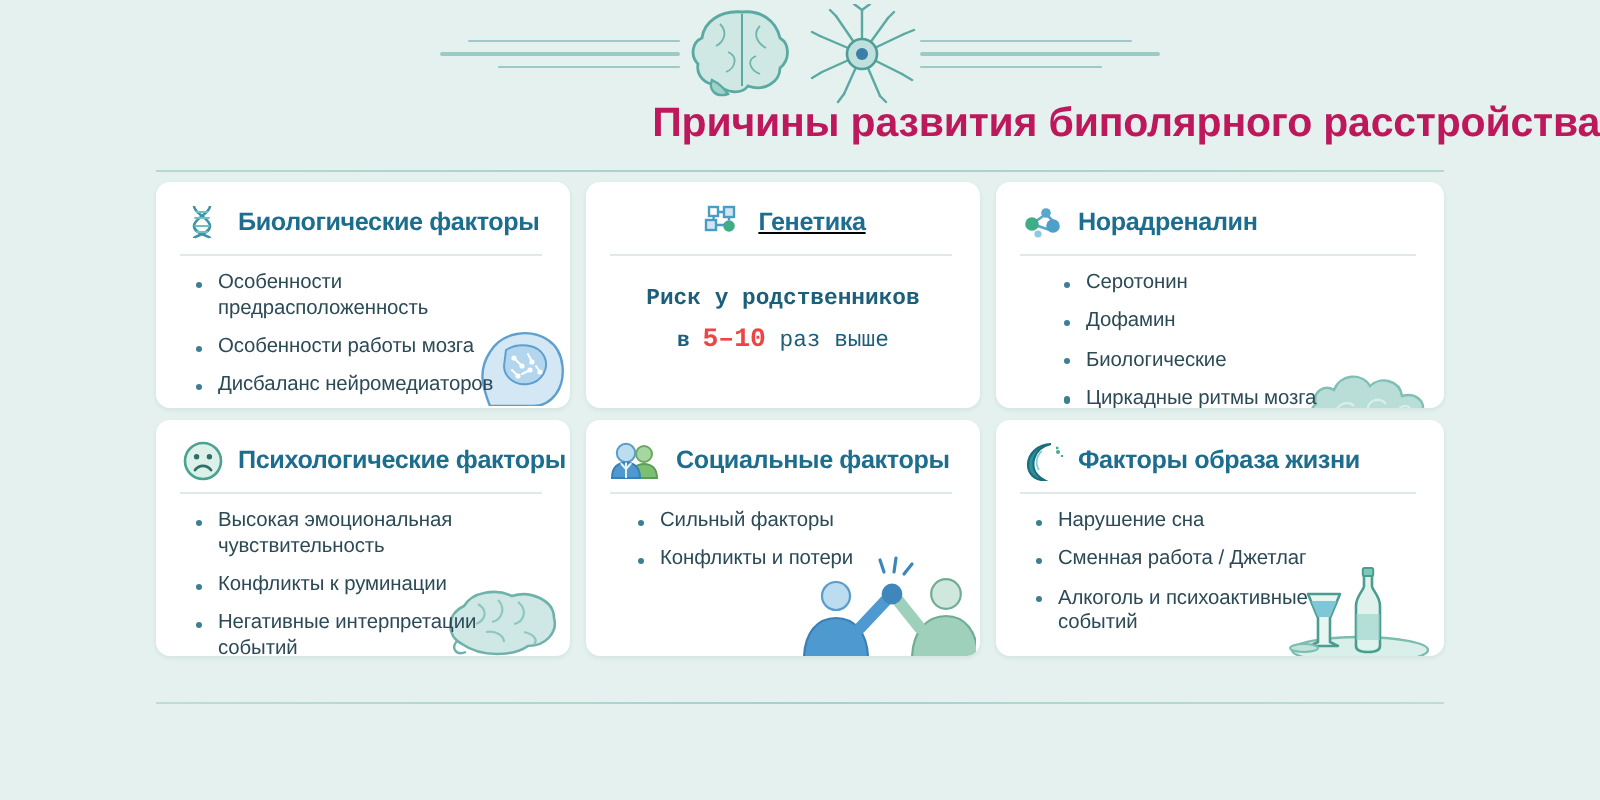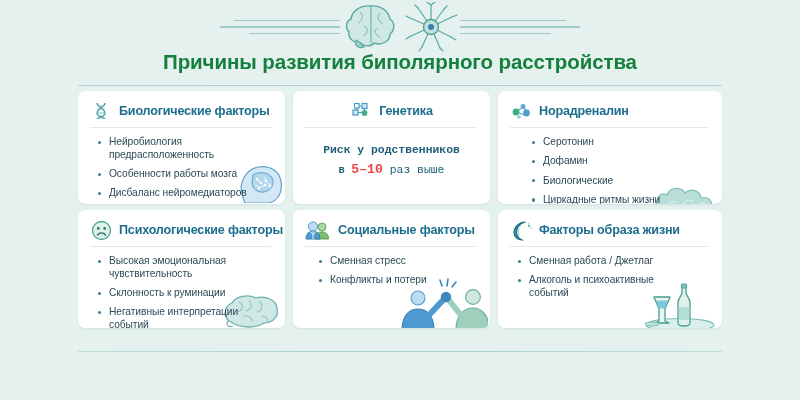--- a/index.html
+++ b/index.html
@@ -60,24 +60,24 @@
   .hero-lines-right i:nth-child(2) { width: 100%; }
   .hero-lines-right i:nth-child(3) { width: 76%; }
 
   .hero-brain, .hero-neuron { display: block; }
 
   .title {
     position: absolute;
     top: 50px;
     left: 0;
     right: 0;
-    text-align: center;
+    text-align: right;
     font-size: 20.5px;
     font-weight: bold;
-    color: #15803d;
+    color: #be185d;
     letter-spacing: -0.1px;
     white-space: nowrap;
   }
 
   .header-rule {
     position: absolute;
     left: 78px;
     right: 78px;
     top: 85px;
     height: 1px;
@@ -257,21 +257,21 @@
         <span class="card-icon">
           <svg width="20" height="20" viewBox="0 0 20 20">
             <path d="M6 2 C6 6 14 8 14 12 C14 16 6 17 6 18" fill="none" stroke="#3f93a6" stroke-width="1.3"></path>
             <path d="M14 2 C14 6 6 8 6 12 C6 16 14 17 14 18" fill="none" stroke="#3f93a6" stroke-width="1.3"></path>
             <path d="M7 5 L13 5 M6.2 8 L13.8 8 M6.2 12 L13.8 12 M7 15 L13 15" stroke="#6fc0c4" stroke-width="1.1"></path>
           </svg>
         </span>
         <span class="card-title">Биологические факторы</span>
       </div>
       <ul class="bullets">
-        <li>Нейробиология предрасположенность</li>
+        <li>Особенности предрасположенность</li>
         <li>Особенности работы мозга</li>
         <li>Дисбаланс нейромедиаторов</li>
 
       </ul>
       <svg class="deco deco-head-brain" width="52" height="46" viewBox="0 0 52 46">
         <path d="M14 46 C10 36 8 28 14 19 C20 9 34 7 43 13 C52 19 52 33 47 40 C44 44 40 46 36 46 Z" fill="#d3e7f5" stroke="#5e9fd0" stroke-width="1.2"></path>
         <path d="M22 18 C28 14 38 15 41 21 C44 27 40 34 33 35 C26 36 21 31 21 26 Z" fill="#b3d6ef" stroke="#5e9fd0" stroke-width="1"></path>
         <g stroke="#ffffff" stroke-width="1" stroke-linecap="round">
           <path d="M26 22 L30 26 M33 20 L35 24 M30 30 L34 28 M25 28 L28 31 M37 26 L39 29"></path>
         </g>
@@ -280,21 +280,21 @@
             <circle cx="30" cy="26" r="1.3"></circle>
           <circle cx="35" cy="24" r="1.3"></circle>
             <circle cx="34" cy="28" r="1.3"></circle>
           <circle cx="28" cy="31" r="1.3"></circle>
             <circle cx="39" cy="29" r="1.3"></circle>
         </g>
       </svg>
     </div>
 
     <div class="card">
-      <div class="card-head" style="justify-content:center;">
+      <div class="card-head" style="justify-content:center;text-decoration:underline;">
         <span class="card-icon">
           <svg width="20" height="20" viewBox="0 0 20 20">
             <rect x="2" y="9" width="5" height="5" fill="#cfe6f3" stroke="#4a9cc4" stroke-width="1.2"></rect>
             <rect x="11" y="2.5" width="5" height="5" fill="#cfe6f3" stroke="#4a9cc4" stroke-width="1.2"></rect>
             <rect x="3.5" y="2.5" width="4.5" height="4.5" fill="none" stroke="#4a9cc4" stroke-width="1.2"></rect>
             <circle cx="13.5" cy="12" r="2.9" fill="#3fae86"></circle>
             <path d="M5.8 7 L5.8 9 M8 5 L11 5 M13.5 7.5 L13.5 9.2 M7 11.5 L11 11.5" stroke="#4a9cc4" stroke-width="1.2" fill="none"></path>
           </svg>
         </span>
         <span class="card-title">Генетика</span>
@@ -319,21 +319,21 @@
             <circle cx="16.5" cy="12" r="3.4" fill="#4f9fcb"></circle>
             <circle cx="9" cy="16" r="1.8" fill="#8fc8e3"></circle>
           </svg>
         </span>
         <span class="card-title">Норадреналин</span>
       </div>
       <ul class="bullets" style="padding-left:22px;">
         <li>Серотонин</li>
         <li>Дофамин</li>
         <li>Биологические</li>
-        <li>Циркадные ритмы жизни</li>
+        <li>Циркадные ритмы мозга</li>
       </ul>
       <svg class="deco deco-cloud" width="74" height="36" viewBox="0 0 74 36">
         <path d="M8 32 C2 32 0 27 4 24 C2 18 8 14 13 17 C16 9 27 8 31 15 C36 10 46 12 47 20 C54 18 59 23 57 28 C60 30 59 33 55 33 Z" fill="#b9ddd7" stroke="#7fbfb6" stroke-width="1.2"></path>
         <path d="M14 29 C14 24 20 22 23 25 M30 28 C29 22 36 20 39 24 M45 29 C45 25 49 24 51 26" fill="none" stroke="#d8eeea" stroke-width="1.2"></path>
       </svg>
     </div>
 
     <div class="card">
       <div class="card-head">
         <span class="card-icon">
@@ -341,21 +341,21 @@
             <circle cx="10.5" cy="10.5" r="9" fill="#ddf0ea" stroke="#4aa391" stroke-width="1.3"></circle>
             <circle cx="7.3" cy="8.4" r="1.35" fill="#2f6f68"></circle>
             <circle cx="13.7" cy="8.4" r="1.35" fill="#2f6f68"></circle>
             <path d="M6.5 15 C8.5 12.2 12.5 12.2 14.5 15" fill="none" stroke="#2f6f68" stroke-width="1.4" stroke-linecap="round"></path>
           </svg>
         </span>
         <span class="card-title">Психологические факторы</span>
       </div>
       <ul class="bullets">
         <li>Высокая эмоциональная чувствительность</li>
-        <li>Склонность к руминации</li>
+        <li>Конфликты к руминации</li>
         <li>Негативные интерпретации событий</li>
 
       </ul>
       <svg class="deco deco-brain-side" width="66" height="42" viewBox="0 0 66 42">
         <path d="M12 34 C4 30 4 19 13 15 C17 8 29 6 37 10 C46 7 58 12 58 21 C60 28 54 35 45 35 C38 40 22 41 12 34 Z" fill="#cfe8e5" stroke="#6fb2ab" stroke-width="1.3"></path>
         <path d="M20 14 C25 17 24 22 19 24 M30 12 C34 16 32 22 27 23 M40 13 C45 17 43 23 38 24 M24 28 C29 27 33 30 33 33 M43 28 C48 29 50 32 48 34" fill="none" stroke="#8fc7c0" stroke-width="1.1"></path>
         <path d="M10 32 C6 36 9 40 14 38" fill="none" stroke="#6fb2ab" stroke-width="1.2"></path>
       </svg>
     </div>
 
@@ -366,21 +366,21 @@
             <circle cx="17" cy="7" r="4" fill="#a7d6a0" stroke="#6aa861" stroke-width="1"></circle>
             <path d="M10.5 19 C10.5 14 13.5 12 17 12 C20.5 12 23.5 14 23.5 19 Z" fill="#7bbf72" stroke="#5d9a55" stroke-width="1"></path>
             <circle cx="8" cy="6.5" r="4.6" fill="#bcdcf0" stroke="#5a9ccb" stroke-width="1"></circle>
             <path d="M1 19 C1 13.5 4.2 11.2 8 11.2 C11.8 11.2 15 13.5 15 19 Z" fill="#4e9ad0" stroke="#3b80b4" stroke-width="1"></path>
             <path d="M8 11.2 L8 19 M5.4 11.6 L8 14.6 L10.6 11.6" fill="none" stroke="#e8f4fb" stroke-width="1"></path>
           </svg>
         </span>
         <span class="card-title">Социальные факторы</span>
       </div>
       <ul class="bullets" style="padding-left:14px;">
-        <li>Сменная стресс</li>
+        <li>Сильный факторы</li>
         <li>Конфликты и потери</li>
       </ul>
       <svg class="deco deco-conflict" width="88" height="52" viewBox="0 0 88 52">
         <g stroke="#3a87bd" stroke-width="1.6" stroke-linecap="round" fill="none">
           <path d="M42 8 L40 2 M47 8 L48 1 M52 9 L56 4"></path>
         </g>
         <circle cx="18" cy="20" r="7" fill="#bcdcf0" stroke="#5a9ccb" stroke-width="1.1"></circle>
         <path d="M2 52 C2 38 9 31 18 31 C27 31 34 38 34 52 Z" fill="#4e9ad0" stroke="#3b80b4" stroke-width="1.1"></path>
         <path d="M30 36 L45 20" stroke="#4e9ad0" stroke-width="6" stroke-linecap="round"></path>
         <circle cx="73" cy="19" r="7.4" fill="#cfe7dd" stroke="#6fae94" stroke-width="1.1"></circle>
@@ -396,20 +396,21 @@
           <svg width="22" height="21" viewBox="0 0 22 21">
             <path d="M15.5 2 C9 2 4 7 4 12.5 C4 17 7.5 20 12 20 C7.5 17.5 6 13.5 7 9.5 C8 5.8 11.2 3 15.5 2 Z" fill="#2f8f9e" stroke="#1d6e7c" stroke-width="1.1"></path>
             <path d="M11 5.5 C8 8 7.5 12 9.5 15" fill="none" stroke="#7fd0d6" stroke-width="0.9"></path>
             <path d="M18 4 l1.2 0 M18.6 3.4 l0 1.2 M20.5 8 l1 0 M21 7.5 l0 1" stroke="#3fae86" stroke-width="1.1"></path>
             <circle cx="19" cy="6" r="1" fill="#3fae86"></circle>
           </svg>
         </span>
         <span class="card-title">Факторы образа жизни</span>
       </div>
       <ul class="bullets">
+        <li>Нарушение сна</li>
         <li>Сменная работа / Джетлаг</li>
         <li style="max-width:132px;">Алкоголь и психоактивные событий</li>
       </ul>
       <svg class="deco deco-drinks" width="80" height="50" viewBox="0 0 80 50">
         <ellipse cx="42" cy="44" rx="34" ry="6.5" fill="#d9efe9" stroke="#7cbdb2" stroke-width="1.2"></ellipse>
         <path d="M44 6 L44 12 C44 14 40 17 40 22 L40 42 C40 44 42 45 46 45 C50 45 52 44 52 42 L52 22 C52 17 48 14 48 12 L48 6 Z" fill="#dff2ec" stroke="#4b9c91" stroke-width="1.3"></path>
         <rect x="43.4" y="3" width="5.2" height="4" rx="0.8" fill="#7fc6bb" stroke="#4b9c91" stroke-width="1"></rect>
         <path d="M40 26 L52 26 L52 39 L40 39 Z" fill="#8fd0c5" opacity="0.55"></path>
         <path d="M16 16 L32 16 L27 28 L27 40 L31 42 L17 42 L21 40 L21 28 Z" fill="#e8f6f2" stroke="#4b9c91" stroke-width="1.3" stroke-linejoin="round"></path>
         <path d="M17.6 19.5 L30.4 19.5 L27 27.5 L21 27.5 Z" fill="#7fc6d6"></path>

